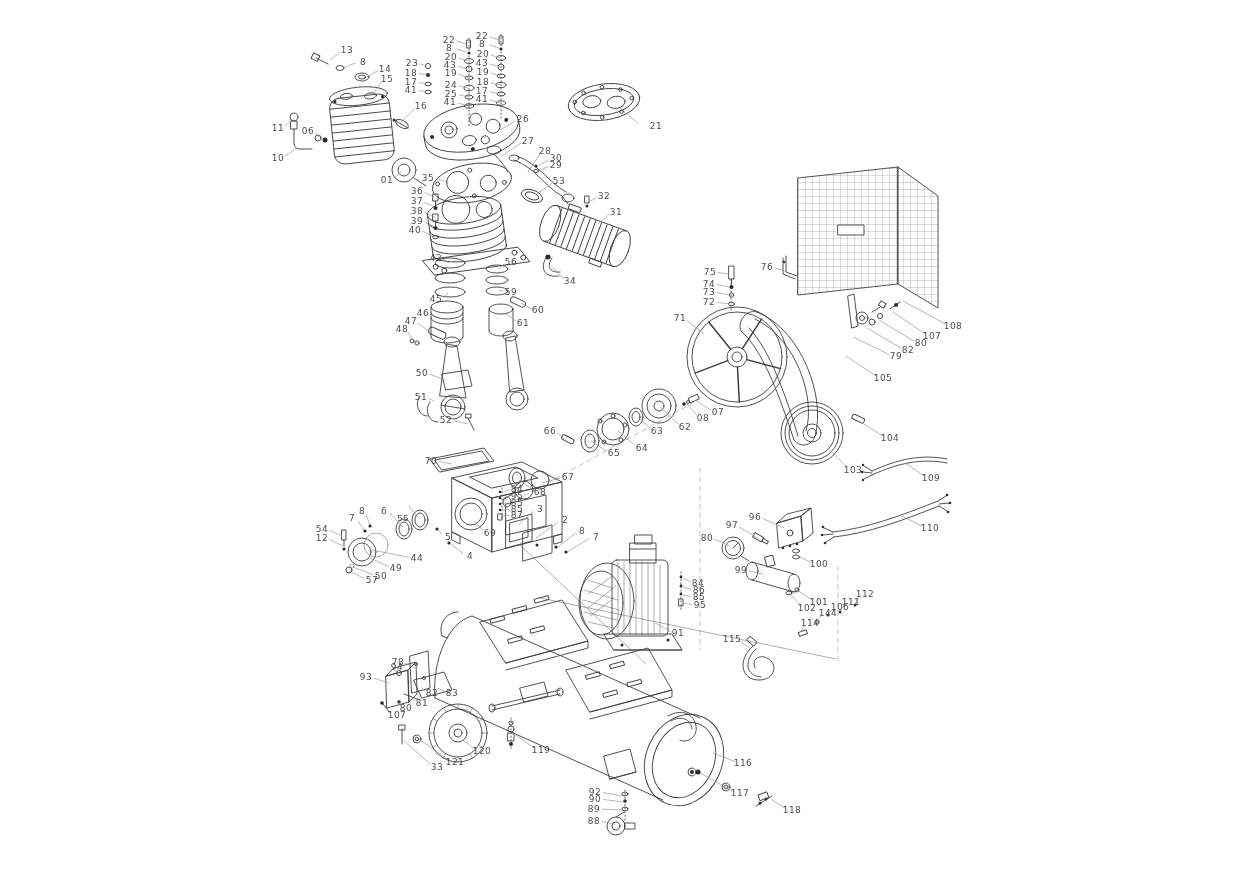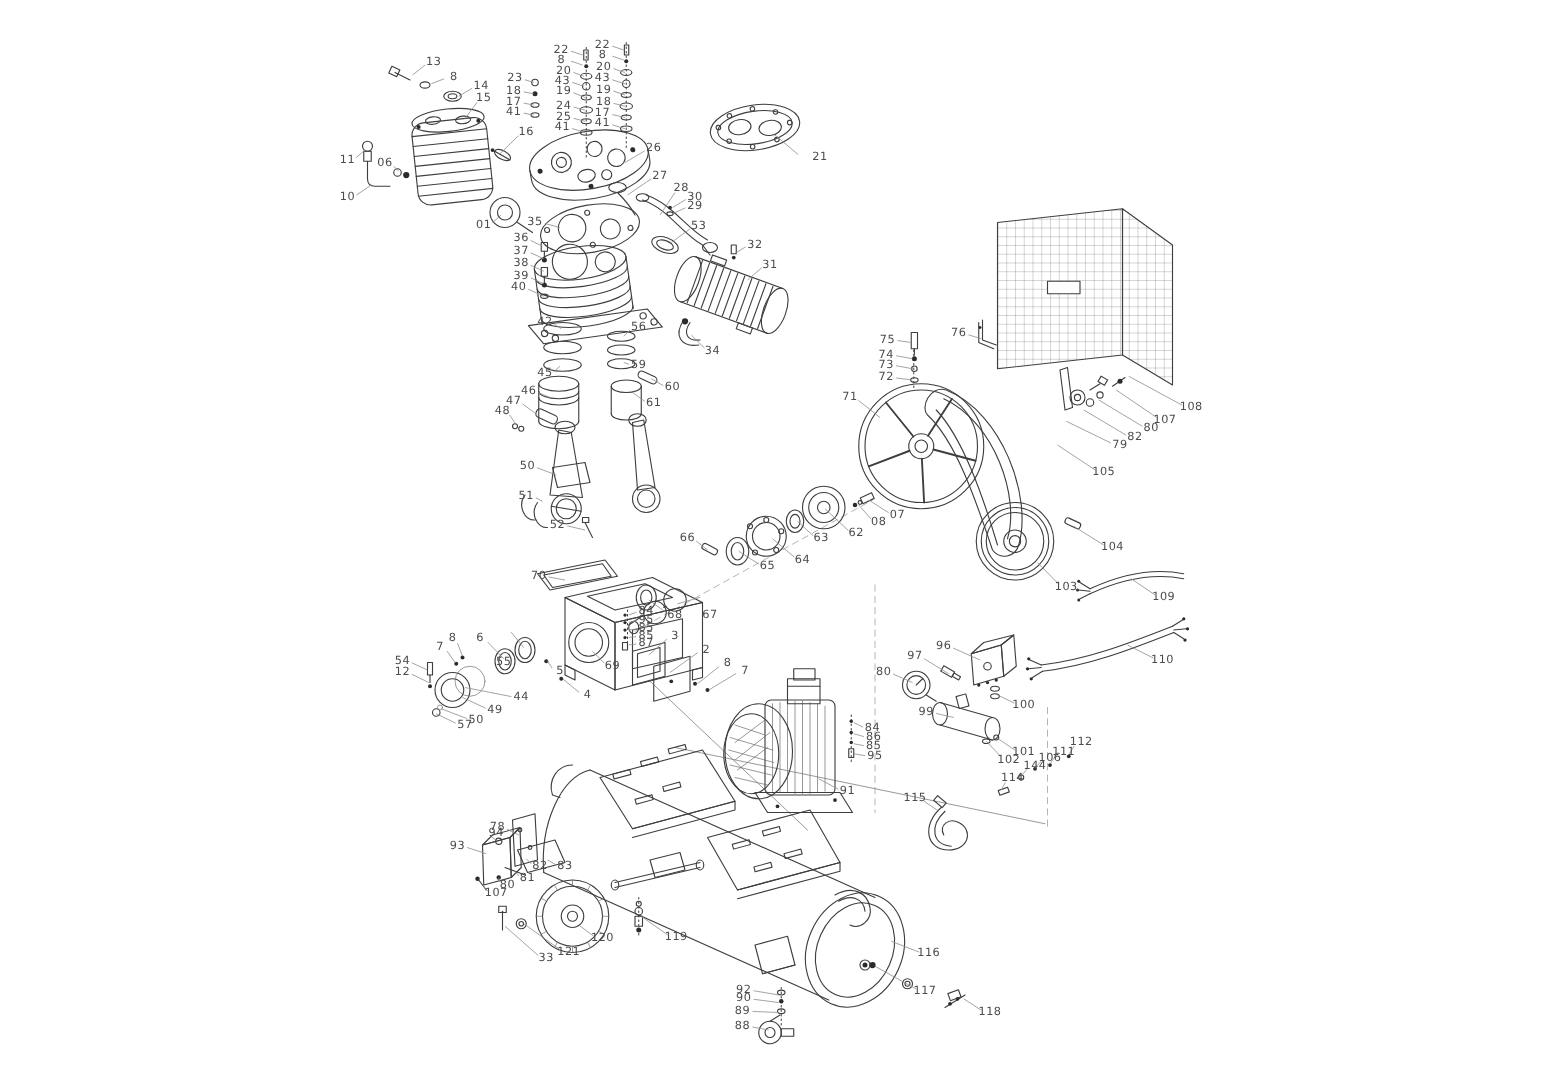--- a/index.html
+++ b/index.html
@@ -723,24 +723,24 @@
       <div class="callout" style="left: 422px; top: 373px;">50</div>
       <div class="callout" style="left: 421px; top: 397px;">51</div>
       <div class="callout" style="left: 446px; top: 420px;">52</div>
       <div class="callout" style="left: 550px; top: 431px;">66</div>
       <div class="callout" style="left: 614px; top: 453px;">65</div>
       <div class="callout" style="left: 642px; top: 448px;">64</div>
       <div class="callout" style="left: 657px; top: 431px;">63</div>
       <div class="callout" style="left: 685px; top: 427px;">62</div>
       <div class="callout" style="left: 703px; top: 418px;">08</div>
       <div class="callout" style="left: 718px; top: 412px;">07</div>
-      <div class="callout" style="left: 568px; top: 492px;">67</div>
+      <div class="callout" style="left: 568px; top: 477px;">67</div>
       <div class="callout" style="left: 540px; top: 492px;">68</div>
       <div class="callout" style="left: 431px; top: 461px;">70</div>
-      <div class="callout" style="left: 403px; top: 530px;">55</div>
+      <div class="callout" style="left: 403px; top: 519px; font-family: Liberation Mono, monospace;">55</div>
       <div class="callout" style="left: 384px; top: 511px;">6</div>
       <div class="callout" style="left: 362px; top: 511px;">8</div>
       <div class="callout" style="left: 352px; top: 518px;">7</div>
       <div class="callout" style="left: 322px; top: 529px;">54</div>
       <div class="callout" style="left: 322px; top: 538px;">12</div>
       <div class="callout" style="left: 490px; top: 533px;">69</div>
       <div class="callout" style="left: 448px; top: 537px;">5</div>
       <div class="callout" style="left: 470px; top: 556px;">4</div>
       <div class="callout" style="left: 417px; top: 558px;">44</div>
       <div class="callout" style="left: 396px; top: 568px;">49</div>

